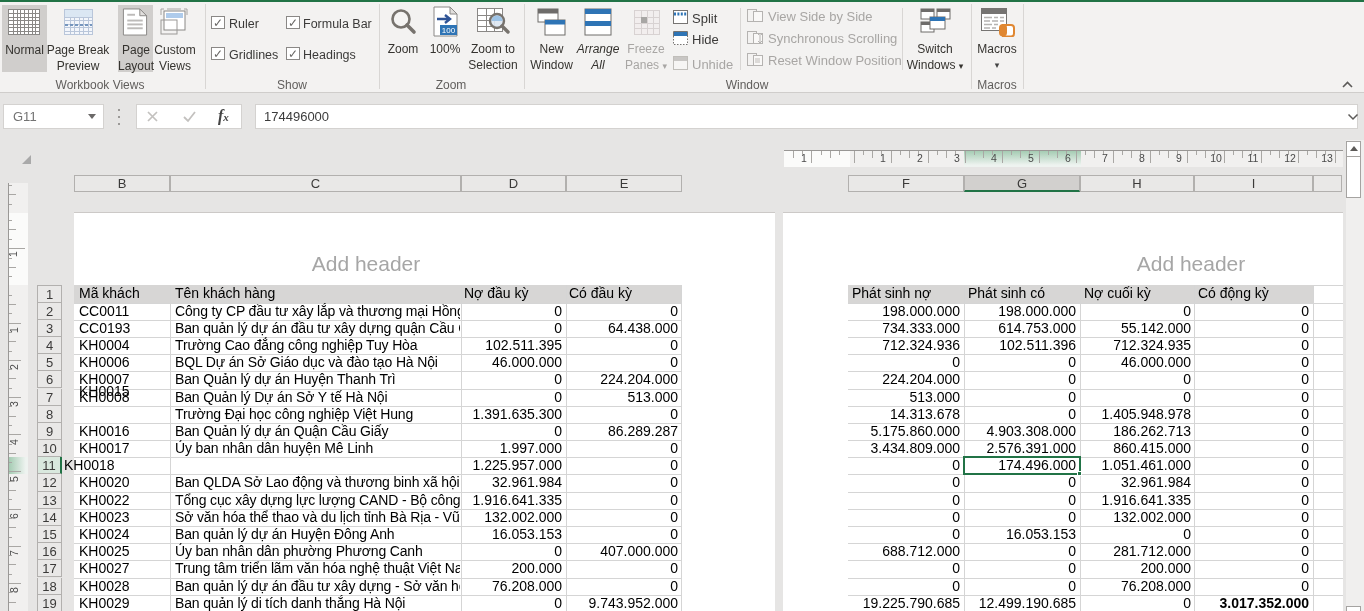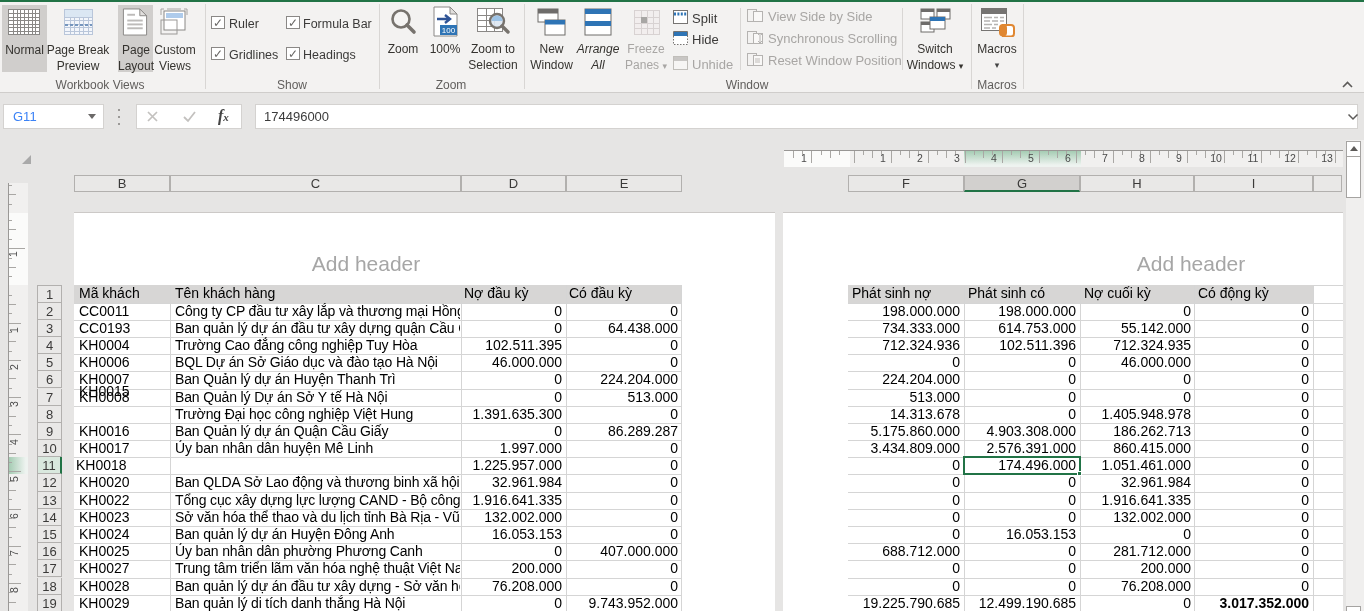--- a/index.html
+++ b/index.html
@@ -200,21 +200,21 @@
 <path d="M22 16 a4 4 0 0 1 4 4 v4.5 a4 4 0 0 1 -4 4 a4 4 0 0 1 -4 -4 v-4.5 a4 4 0 0 1 4 -4 z" fill="#e08731"></path>
 </svg>
 <div class="lbl" style="left:967px;top:42px;width:60px;">Macros</div>
 <div class="lbl" style="left:967px;top:58px;width:60px;font-size:9px;color:#444;">▾</div>
 <div class="glbl" style="left:945px;top:78px;width:104px;">Macros</div>
 <div class="sep" style="left:1023px;"></div>
 <svg class="abs" style="left:1341px;top:80px;" width="13" height="9" viewBox="0 0 13 9">
 <path d="M2 7 l4.5 -4.5 l4.5 4.5" fill="none" stroke="#5c5a58" stroke-width="1.6"></path>
 </svg>
 <div class="abs" style="left:0;top:93px;width:1364px;height:44px;background:#e6e5e4;"></div>
-<div class="abs" style="left:3px;top:104px;width:101px;height:25px;background:#fff;border:1px solid #d4d2d0;font-size:13px;color:#3b82f6;line-height:23px;padding-left:9px;">G11</div>
+<div class="abs" style="left:3px;top:104px;width:101px;height:25px;background:#fff;border:1px solid #d4d2d0;font-size:13px;color:#737373;line-height:23px;padding-left:9px;">G11</div>
 <div class="abs" style="left:88px;top:114px;width:0;height:0;border-left:4px solid transparent;border-right:4px solid transparent;border-top:5px solid #6b6968;"></div>
 <div class="abs" style="left:118px;top:109px;width:2px;height:2px;background:#9b9997;box-shadow:0 7px 0 #9b9997,0 14px 0 #9b9997;"></div>
 <div class="abs" style="left:136px;top:104px;width:106px;height:25px;background:#fff;border:1px solid #d4d2d0;"></div>
 <svg class="abs" style="left:146px;top:110px;" width="13" height="13" viewBox="0 0 13 13">
       <path d="M2 2 l9 9 M11 2 l-9 9" stroke="#c3c1bf" stroke-width="1.7"></path>
     </svg>
 <svg class="abs" style="left:182px;top:110px;" width="15" height="13" viewBox="0 0 15 13">
       <path d="M2 7 l4 4 7 -9" fill="none" stroke="#c3c1bf" stroke-width="1.8"></path>
     </svg>
 <div class="abs" style="left:218px;top:107px;width:20px;height:20px;font-family:'Liberation Serif',serif;font-style:italic;font-weight:bold;font-size:16px;color:#444;">f<span style="font-size:11px;">x</span></div>
@@ -442,21 +442,21 @@
 <div class="cell num" style="left:466px;top:405.7px;width:96px;height:17.18px;line-height:17.18px;">1.391.635.300</div>
 <div class="cell num" style="left:571px;top:405.7px;width:107px;height:17.18px;line-height:17.18px;">0</div>
 <div class="cell" style="left:79px;top:422.8px;width:90px;height:17.18px;line-height:17.18px;">KH0016</div>
 <div class="cell" style="left:175px;top:422.8px;width:285px;height:17.18px;line-height:17.18px;letter-spacing:-0.15px;">Ban Quản lý dự án Quận Cầu Giấy</div>
 <div class="cell num" style="left:466px;top:422.8px;width:96px;height:17.18px;line-height:17.18px;">0</div>
 <div class="cell num" style="left:571px;top:422.8px;width:107px;height:17.18px;line-height:17.18px;">86.289.287</div>
 <div class="cell" style="left:79px;top:440.0px;width:90px;height:17.18px;line-height:17.18px;">KH0017</div>
 <div class="cell" style="left:175px;top:440.0px;width:285px;height:17.18px;line-height:17.18px;letter-spacing:-0.15px;">Ủy ban nhân dân huyện Mê Linh</div>
 <div class="cell num" style="left:466px;top:440.0px;width:96px;height:17.18px;line-height:17.18px;">1.997.000</div>
 <div class="cell num" style="left:571px;top:440.0px;width:107px;height:17.18px;line-height:17.18px;">0</div>
-<div class="cell" style="left:76px;top:457.2px;width:90px;height:17.18px;line-height:17.18px;">KH0018</div>
+<div class="cell" style="left:64px;top:457.2px;width:90px;height:17.18px;line-height:17.18px;">KH0018</div>
 <div class="cell num" style="left:466px;top:457.2px;width:96px;height:17.18px;line-height:17.18px;">1.225.957.000</div>
 <div class="cell num" style="left:571px;top:457.2px;width:107px;height:17.18px;line-height:17.18px;">0</div>
 <div class="cell" style="left:79px;top:474.4px;width:90px;height:17.18px;line-height:17.18px;">KH0020</div>
 <div class="cell" style="left:175px;top:474.4px;width:285px;height:17.18px;line-height:17.18px;letter-spacing:-0.15px;">Ban QLDA Sở Lao động và thương binh xã hội Hà</div>
 <div class="cell num" style="left:466px;top:474.4px;width:96px;height:17.18px;line-height:17.18px;">32.961.984</div>
 <div class="cell num" style="left:571px;top:474.4px;width:107px;height:17.18px;line-height:17.18px;">0</div>
 <div class="cell" style="left:79px;top:491.6px;width:90px;height:17.18px;line-height:17.18px;">KH0022</div>
 <div class="cell" style="left:175px;top:491.6px;width:285px;height:17.18px;line-height:17.18px;letter-spacing:-0.15px;">Tổng cục xây dựng lực lượng CAND - Bộ công An</div>
 <div class="cell num" style="left:466px;top:491.6px;width:96px;height:17.18px;line-height:17.18px;">1.916.641.335</div>
 <div class="cell num" style="left:571px;top:491.6px;width:107px;height:17.18px;line-height:17.18px;">0</div>

